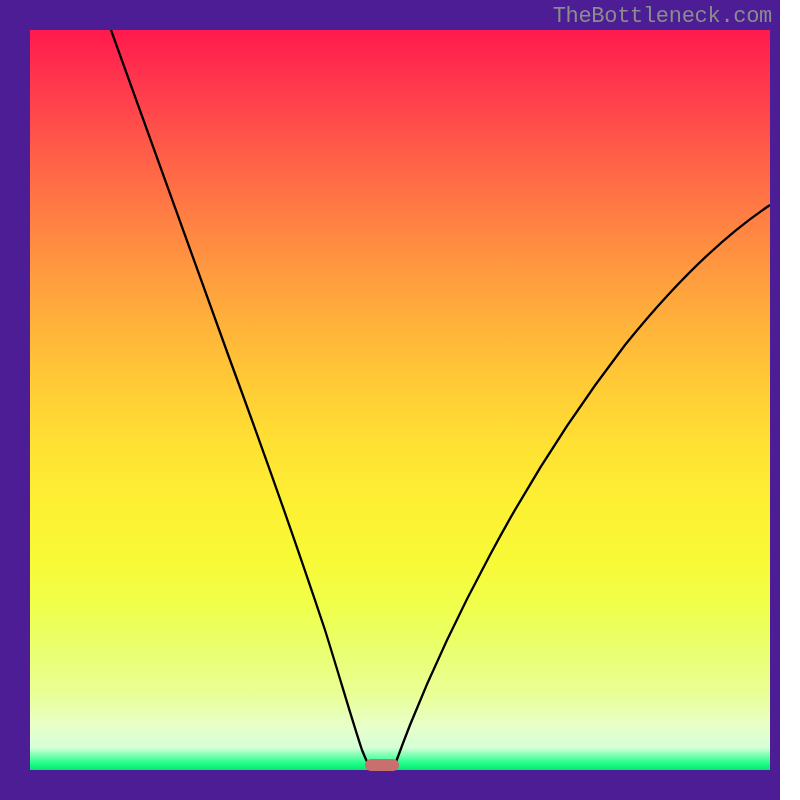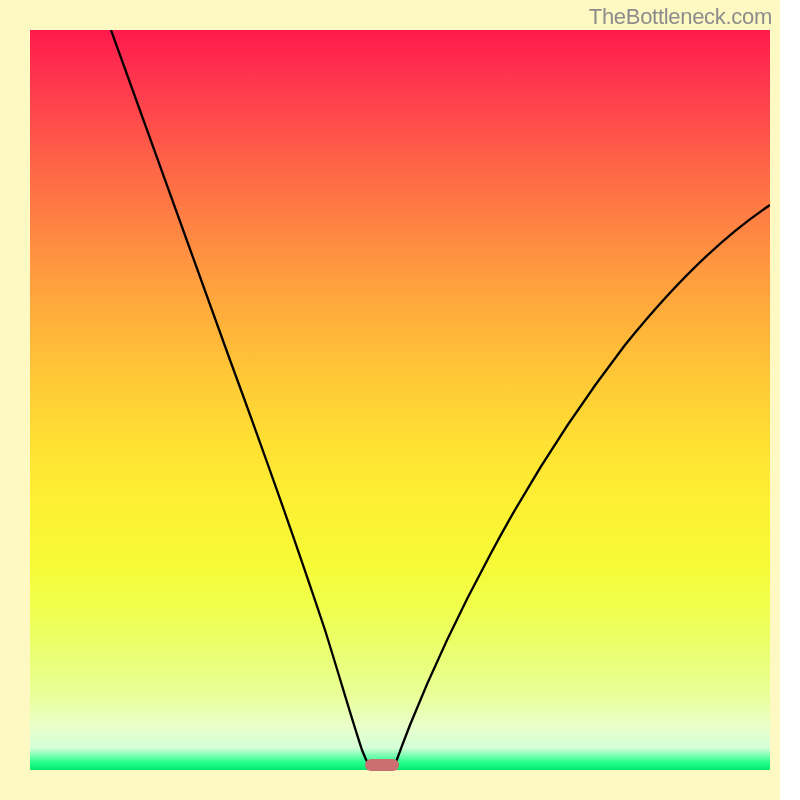--- a/index.html
+++ b/index.html
@@ -8,21 +8,22 @@
   width: 800px;
   height: 800px;
   overflow: hidden;
   font-family: Arial, Helvetica, sans-serif;
 }
 
 .chart-container {
   position: relative;
   width: 780px;
   height: 800px;
-  background: #fef9c3;
+  background: #4c1d95;
+  font-family: Liberation Mono, monospace;
 }
 
 .plot-area {
   position: absolute;
   left: 30px;
   top: 30px;
   width: 740px;
   height: 740px;
   background: linear-gradient(
     to bottom,

